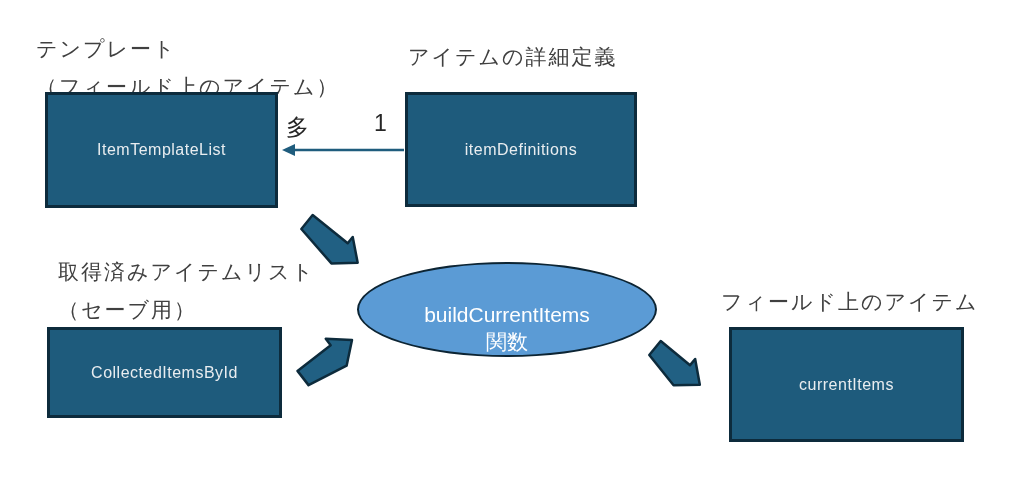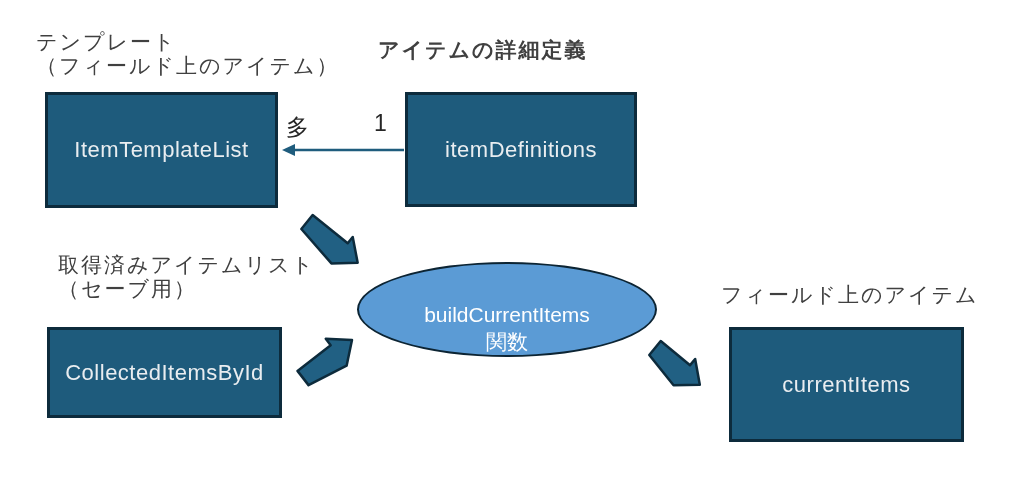--- a/index.html
+++ b/index.html
@@ -12,35 +12,35 @@
     position: relative;
     width: 1011px;
     height: 491px;
     background: #ffffff;
     overflow: hidden;
   }
   .caption {
     position: absolute;
     color: var(--caption-text, #404040);
     font-size: 21px;
-    line-height: 24px;
+    line-height: 38px;
     letter-spacing: 2px;
     white-space: pre-line;
     font-weight: 400;
   }
   .box {
     position: absolute;
     box-sizing: border-box;
     background: var(--box-fill, #1E5B7C);
     border: 3px solid var(--box-border, #0D2B3C);
     color: var(--box-text, #E9EDF0);
     display: flex;
     align-items: center;
     justify-content: center;
-    font-size: 22px;
+    font-size: 16px;
     letter-spacing: 0.5px;
   }
   .ellipse {
     position: absolute;
     box-sizing: border-box;
     left: 357px;
     top: 262px;
     width: 300px;
     height: 95px;
     background: var(--ellipse-fill, #5B9BD5);
@@ -83,21 +83,21 @@
   }
 </style>
 </head>
 <body>
 
 <div class="canvas">
 
   <div class="caption" style="left:36px; top:30px;">テンプレート
 （フィールド上のアイテム）</div>
 
-  <div class="caption" style="left:378px; top:38px;font-weight:bold;">アイテムの詳細定義</div>
+  <div class="caption" style="left:408px; top:38px;">アイテムの詳細定義</div>
 
   <div class="caption" style="left:58px; top:253px;">取得済みアイテムリスト
 （セーブ用）</div>
 
   <div class="caption" style="left:721px; top:283px;">フィールド上のアイテム</div>
 
   <div class="box" style="left:45px; top:92px; width:233px; height:116px;">
     <span>ItemTemplateList</span>
   </div>
 

